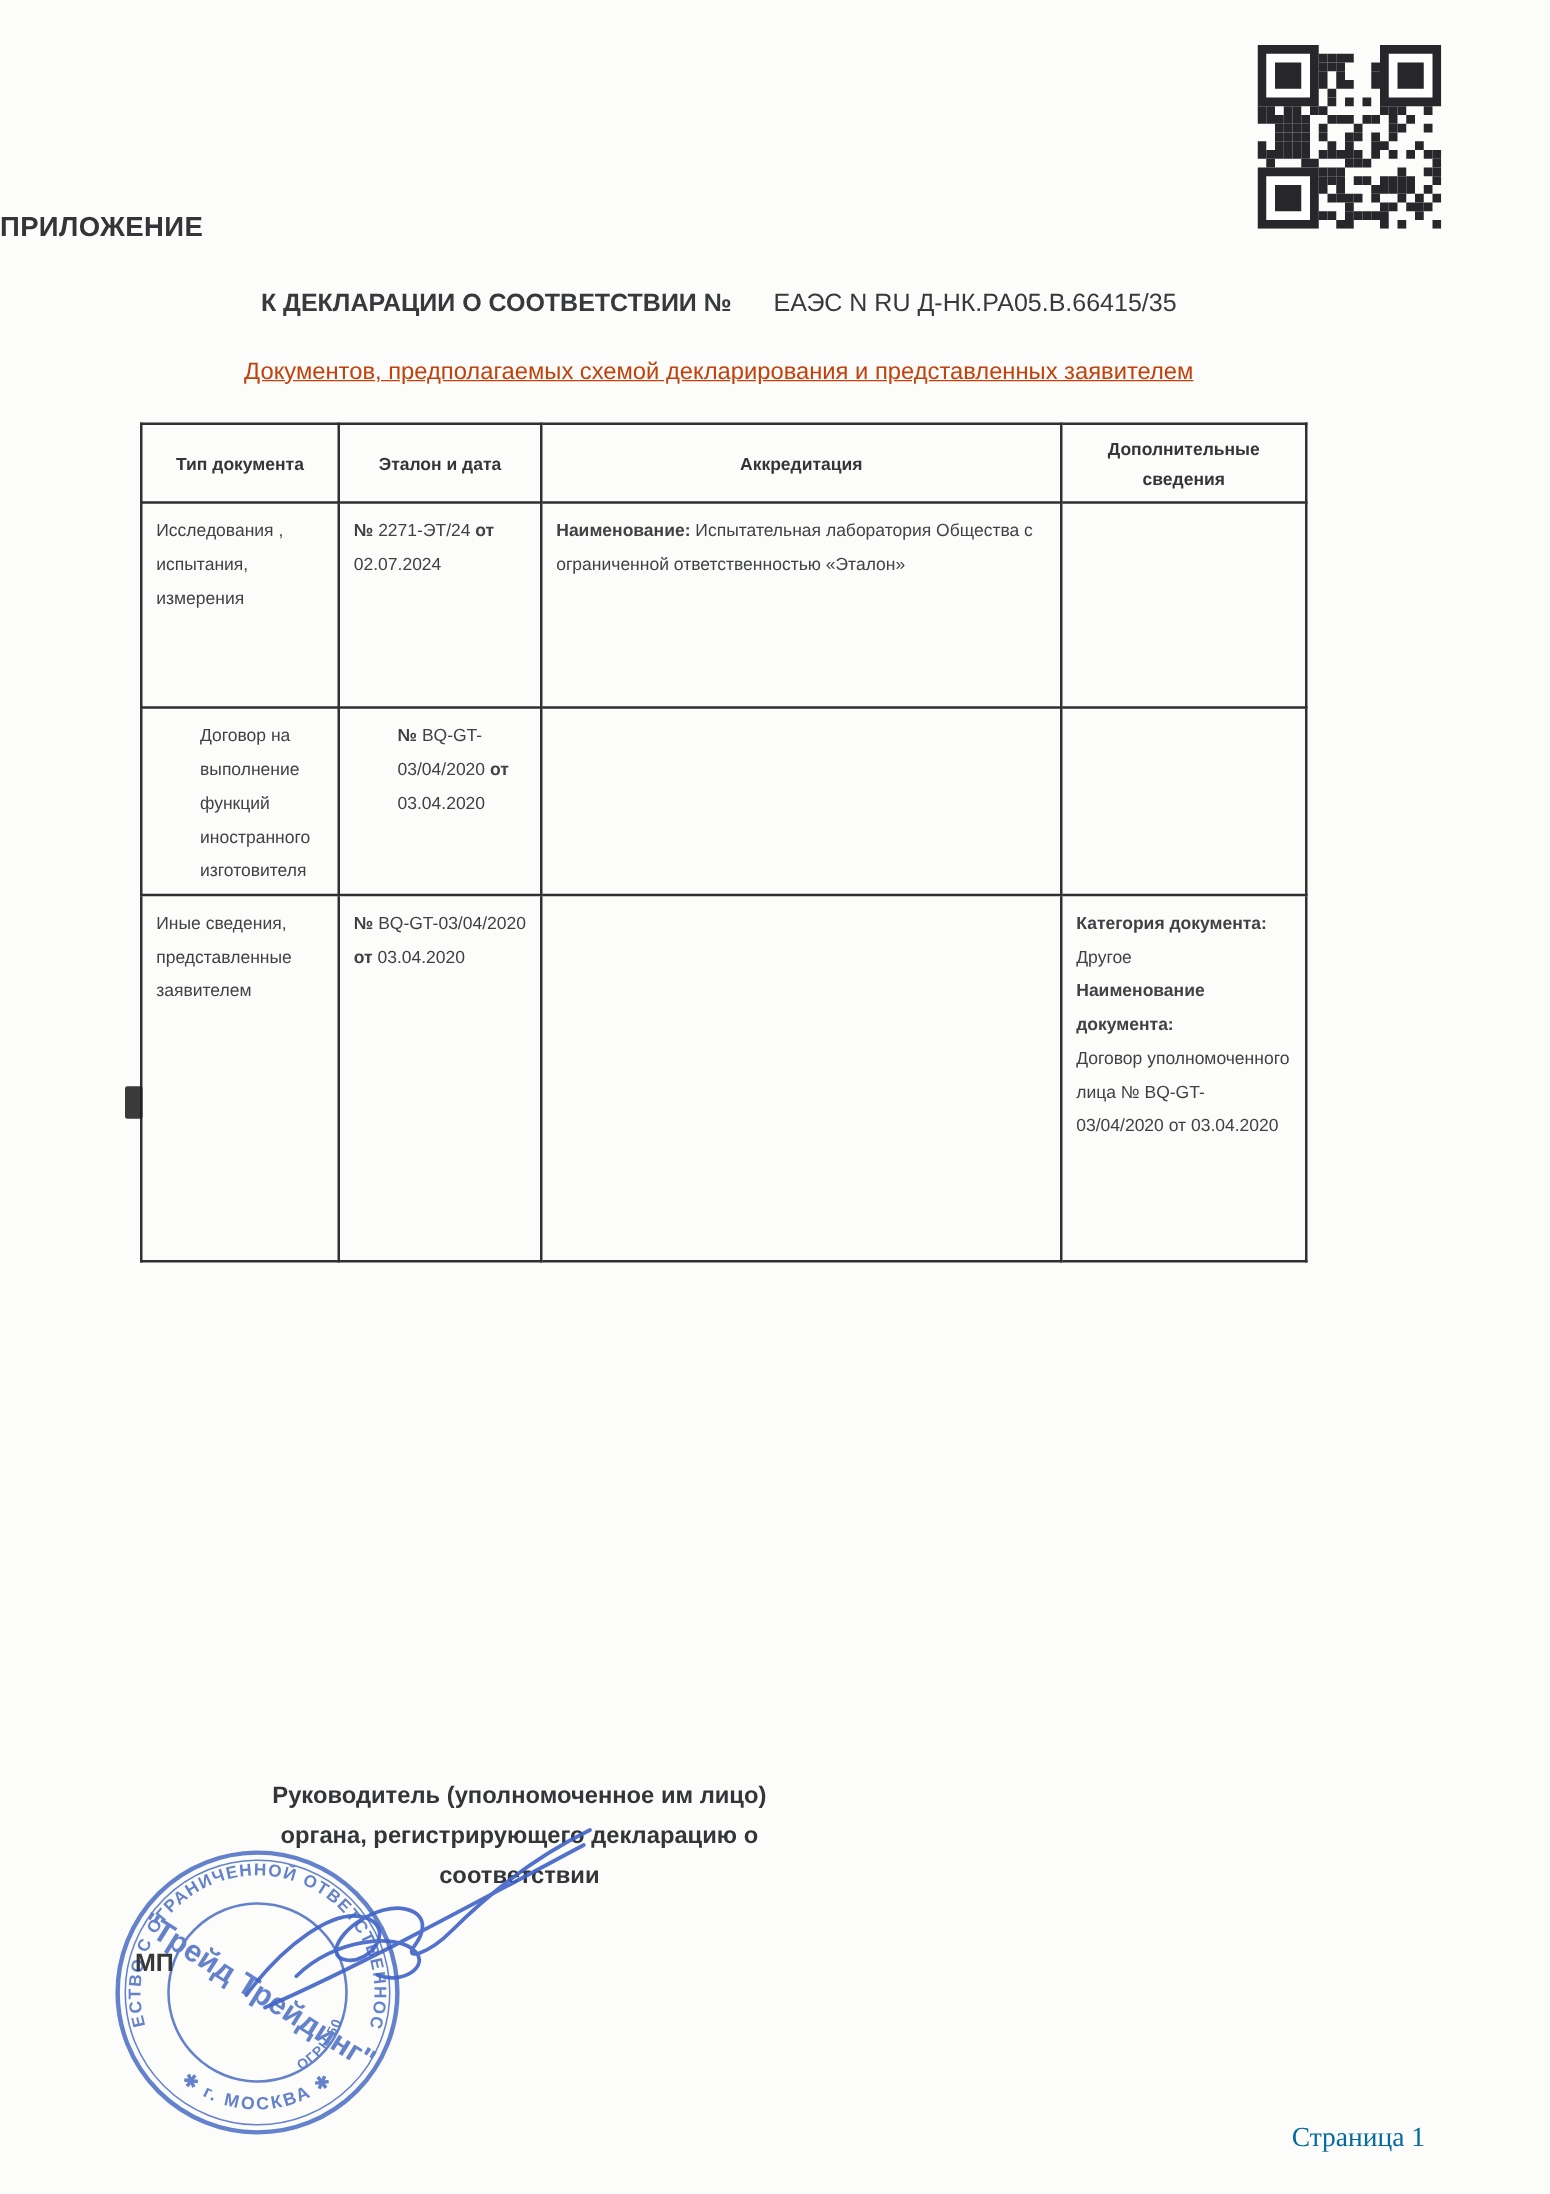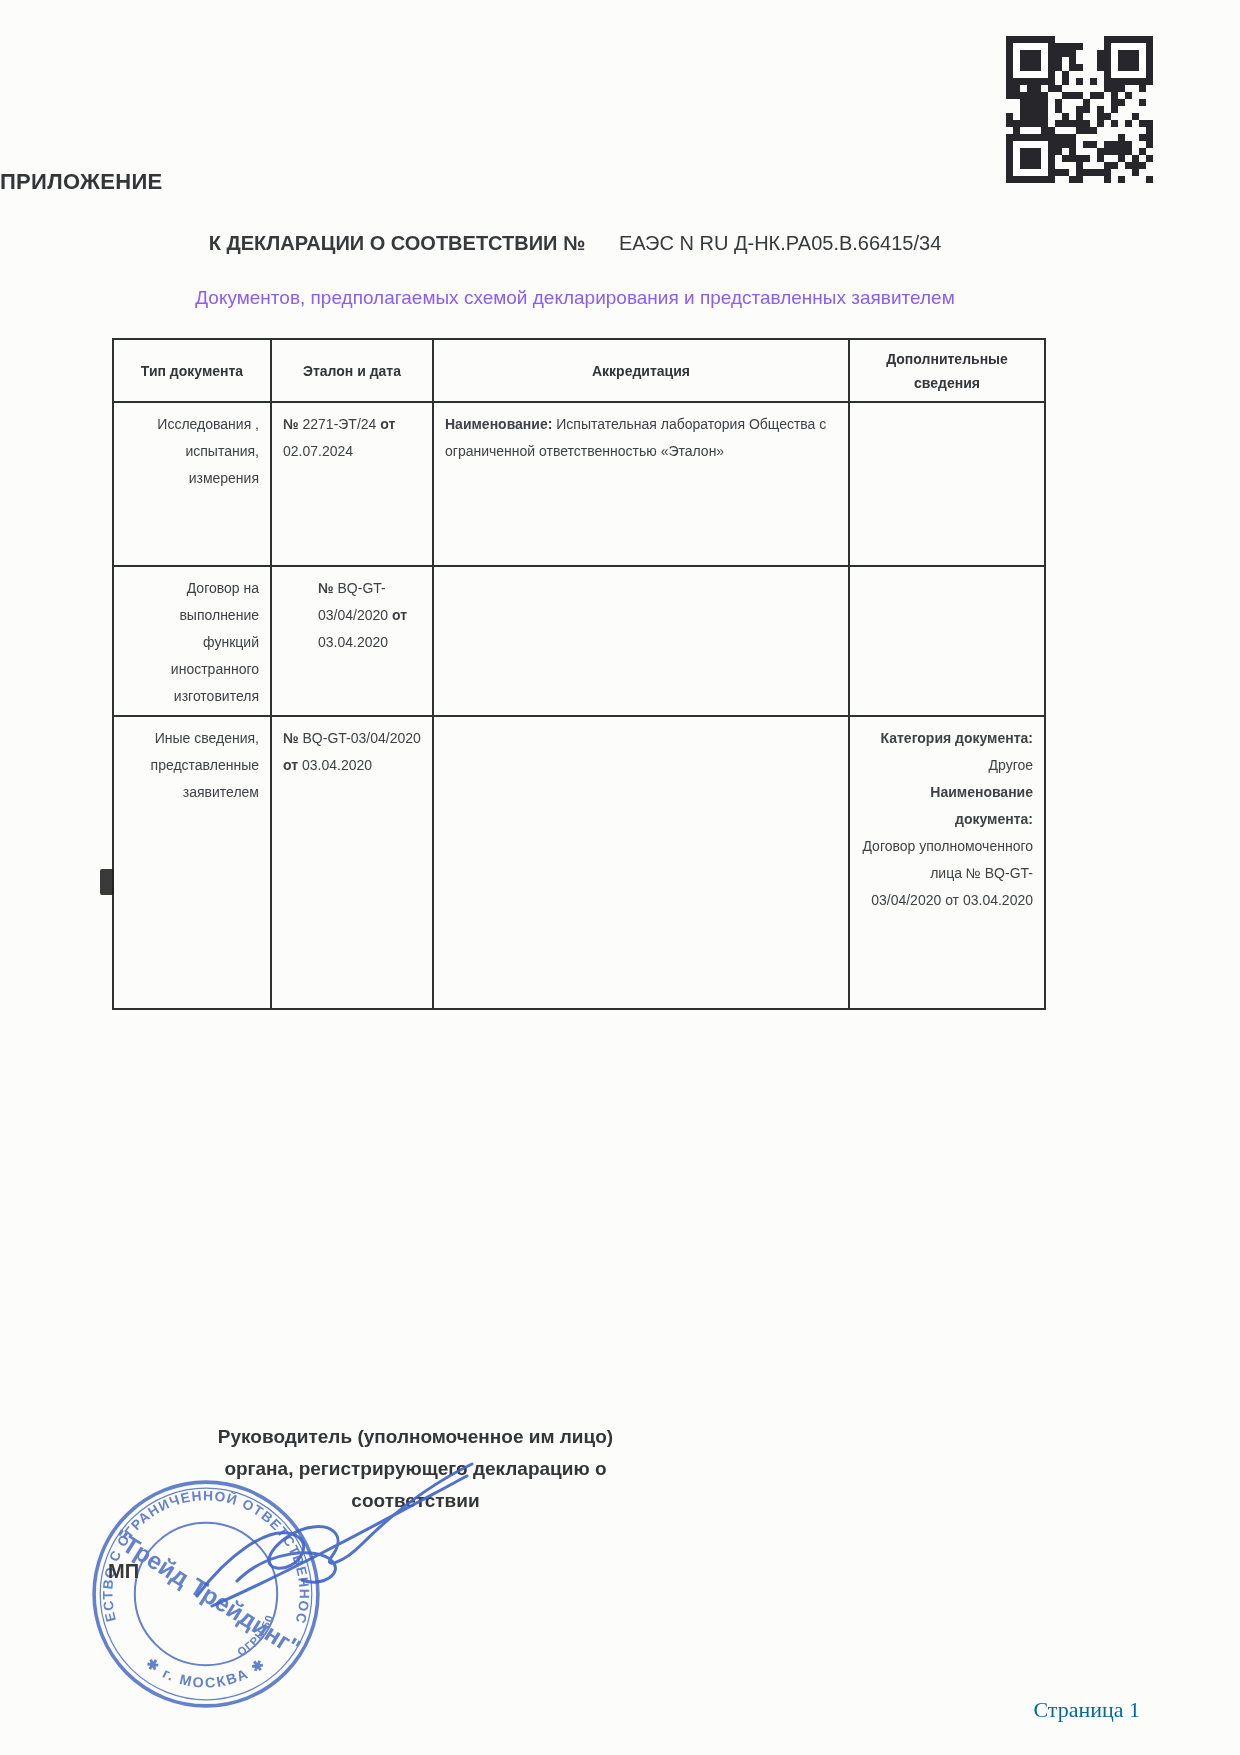--- a/index.html
+++ b/index.html
@@ -22,42 +22,42 @@
     letter-spacing:.3px;
   }
   .subtitle {
     position:absolute; top:232px; left:0; width:1150px;
     text-align:center; font-size:20px; color:#37393c;
   }
   .subtitle .lbl { font-weight:bold; }
   .subtitle .num { margin-left:28px; font-weight:normal; }
   .desc {
     position:absolute; top:287px; left:0; width:1150px;
-    text-align:center; font-size:19px; color:#8b5cf6;
+    text-align:center; font-size:19px; color:#c2410c;text-decoration:underline;
   }
 
   
   .doc-table {
     position:absolute; left:112px; top:338px; width:932px;
     border-collapse:collapse; table-layout:fixed;
     font-size:14px; line-height:27px; color:#3f4144;
   }
   .doc-table th, .doc-table td {
     border:2px solid #2e3032; padding:8px 11px; vertical-align:top;
     overflow:hidden;
   }
   .doc-table th {
     font-weight:bold; text-align:center; vertical-align:middle;
     height:63px; line-height:24px; padding:4px 6px; color:#333538;
   }
   .r1 td { height:164px; }
   .r2 td { height:150px;padding-left:46px; }
   .r3 td { height:293px; }
   .clip { max-height:130px; overflow:hidden; }
-  .wrapcell { overflow-wrap:break-word;text-align:right; }
+  .wrapcell { overflow-wrap:break-word; }
   .b { font-weight:bold; }
   .blk { display:block; }
 
   
   .smudge {
     position:absolute; left:100px; top:869px; width:14px; height:26px;
     background:#1f1f1f; border-radius:2px; opacity:.88;
   }
 
   
@@ -242,21 +242,21 @@
         <rect x="0" y="98" width="49" height="49"></rect>
         <rect fill="#fff" x="7" y="105" width="35" height="35"></rect>
         <rect x="14" y="112" width="21" height="21"></rect>
       </g>
     </svg>
 
   <div class="title">ПРИЛОЖЕНИЕ</div>
 
   <div class="subtitle">
     <span class="lbl">К ДЕКЛАРАЦИИ О СООТВЕТСТВИИ №</span>
-    <span class="num">ЕАЭС N RU Д-НК.РА05.В.66415/34</span>
+    <span class="num">ЕАЭС N RU Д-НК.РА05.В.66415/35</span>
   </div>
 
   <div class="desc">Документов, предполагаемых схемой декларирования и представленных заявителем</div>
 
   <table class="doc-table">
     <colgroup>
       <col style="width:158px">
         <col style="width:162px">
         <col style="width:416px">
         <col style="width:196px">

